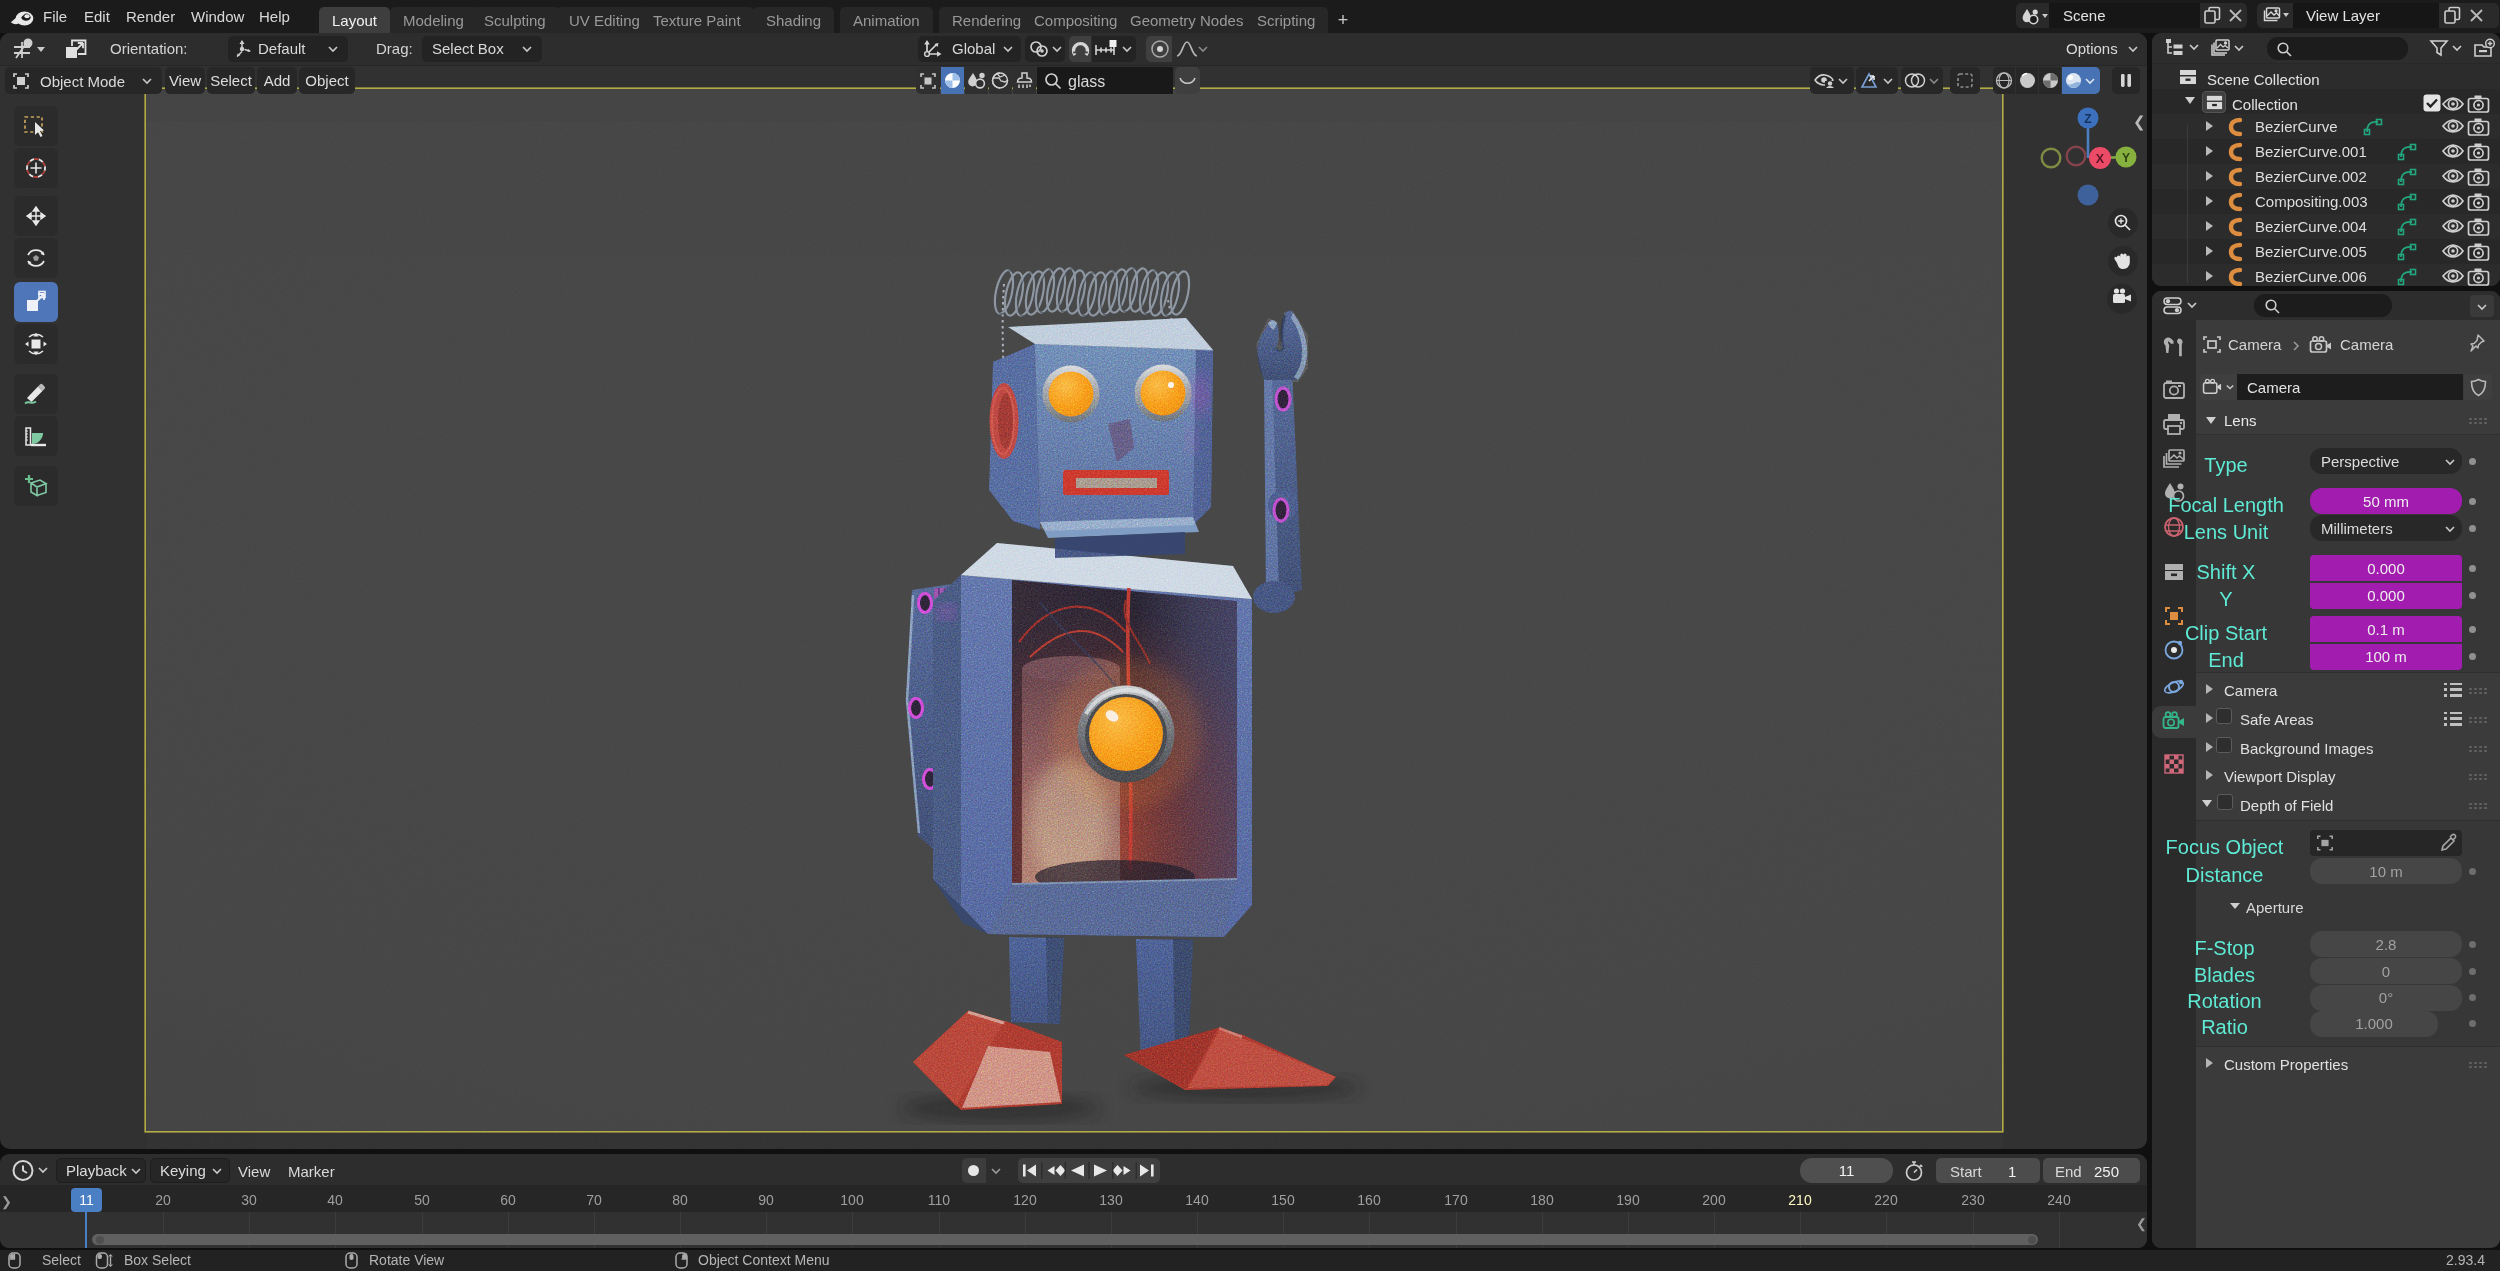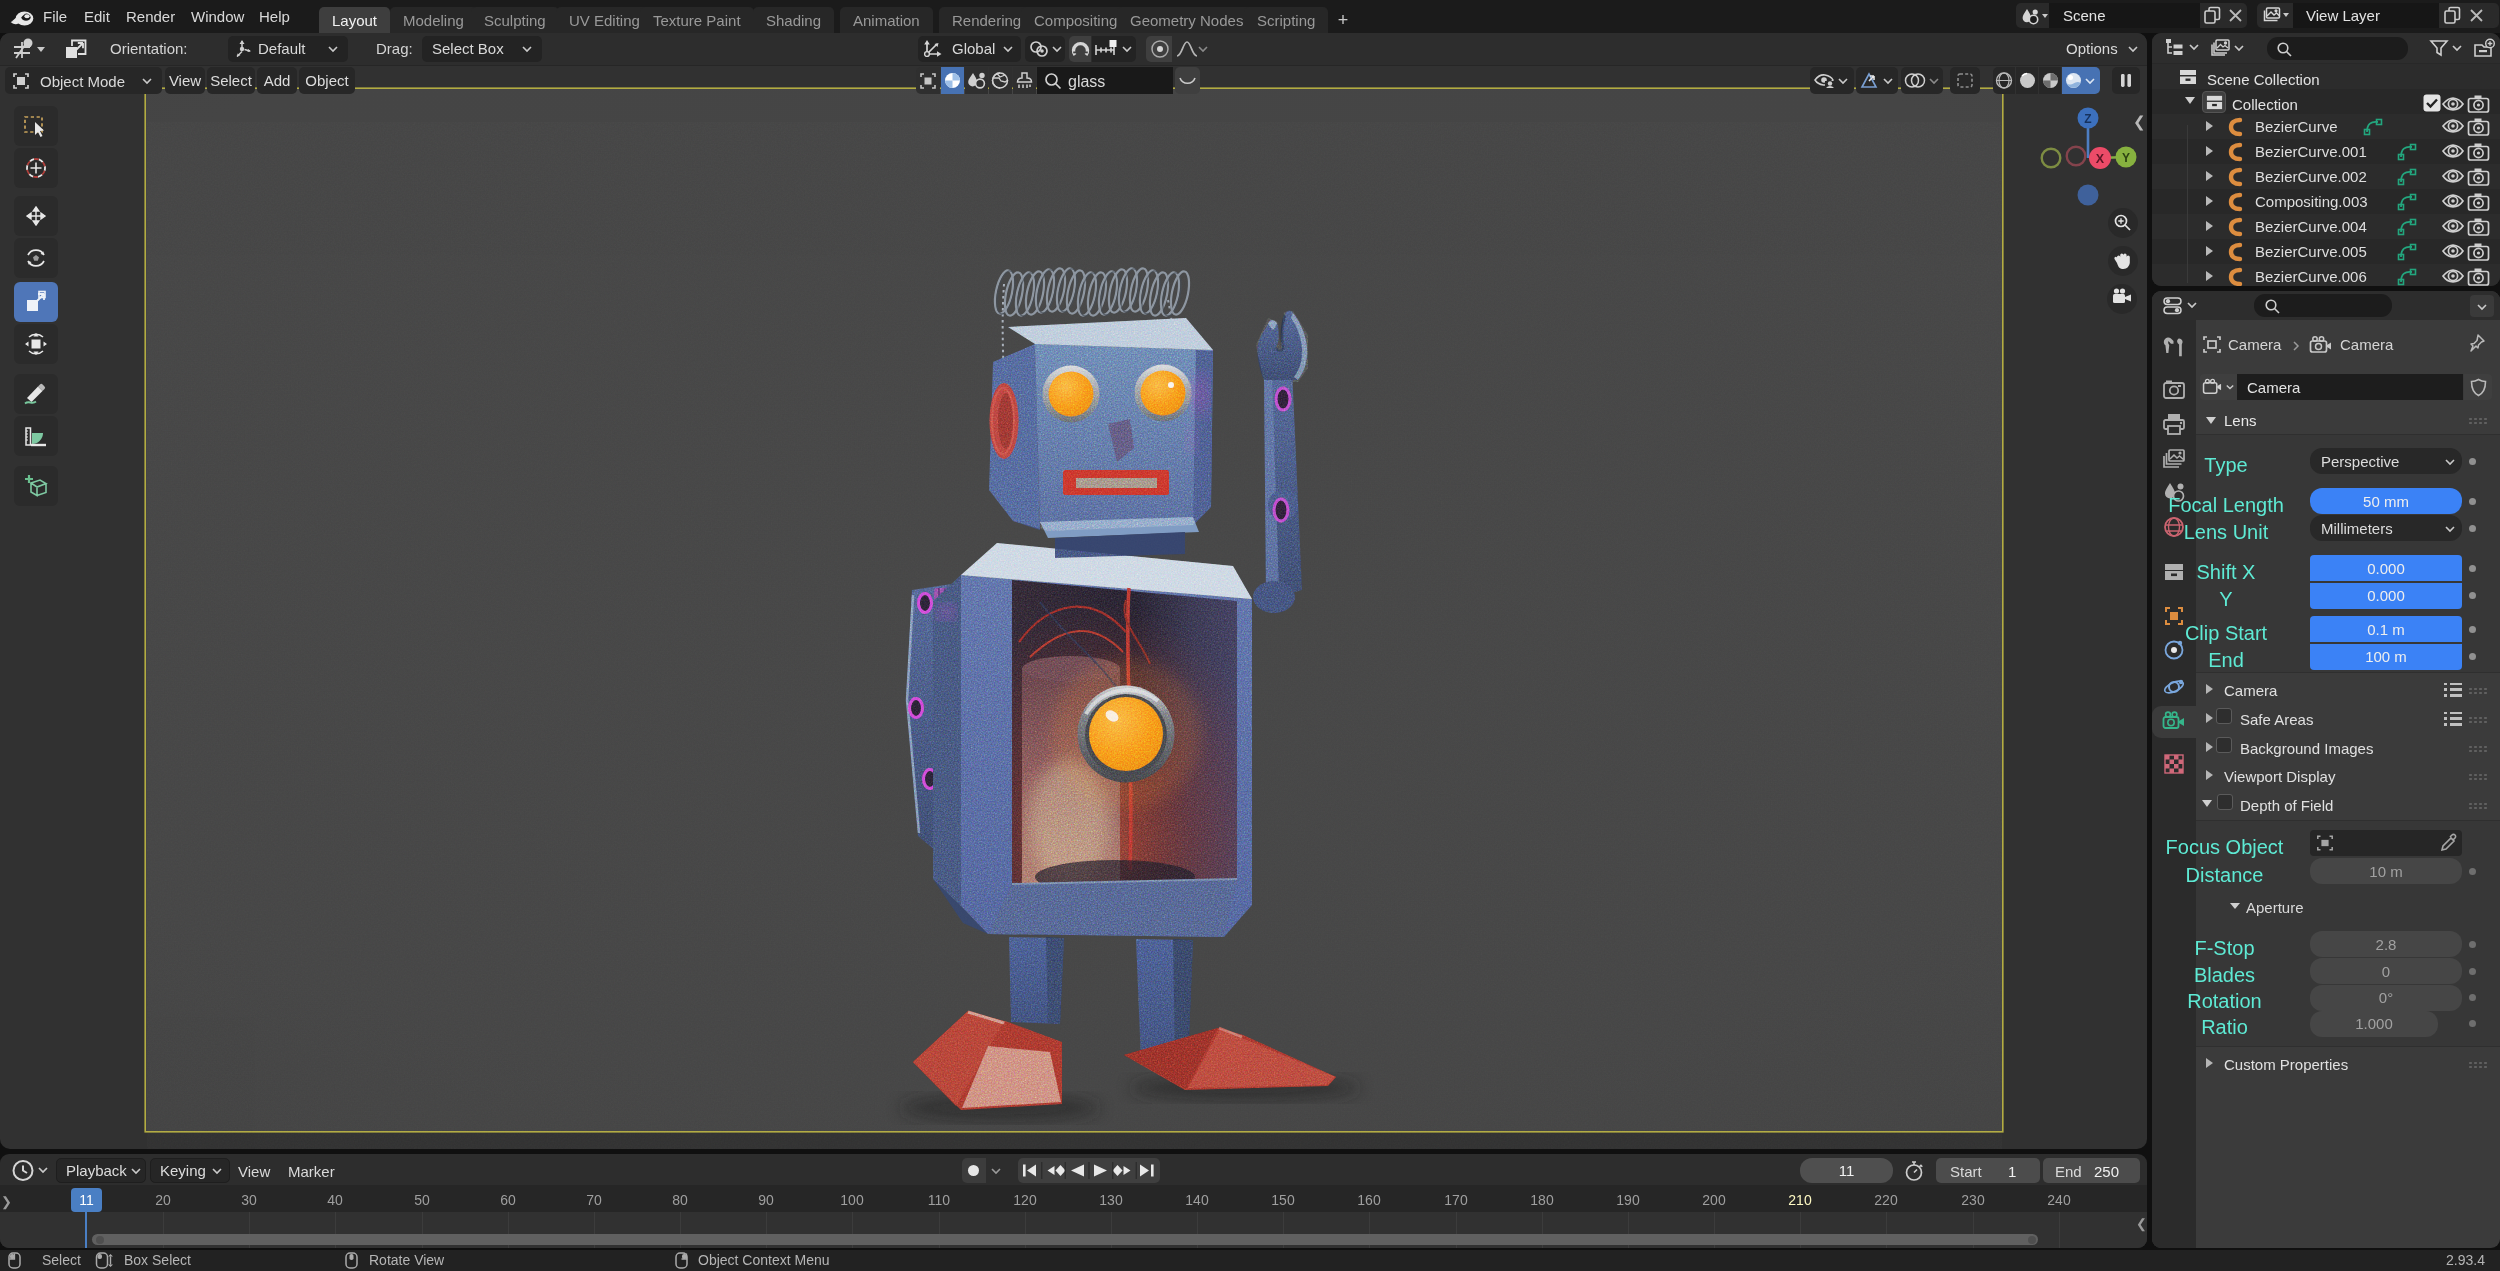--- a/index.html
+++ b/index.html
@@ -6,21 +6,21 @@
   html,body { width:2500px; height:1271px; background:#101010; overflow:hidden;
     font-family:"Liberation Sans", sans-serif; }
   .abs { position:absolute; }
   #root { position:relative; width:2500px; height:1271px;  }
   .txt { color:#d9d9d9; font-size:15px; white-space:nowrap; }
   .dim { color:#9a9a9a; }
   .chip { position:absolute; background:#272727; border-radius:5px; display:flex;
     align-items:center; color:#dcdcdc; font-size:15px; }
   .field { position:absolute; border-radius:12px; font-size:15px; display:flex;
     align-items:center; justify-content:center; }
-  .numfield { background:#3b82f6; color:#eeeeee; }
+  .numfield { background:#a21caf; color:#eeeeee; }
   .dimfield { background:#464646; color:#a2a2a2; }
   .dropfield { background:#282828; color:#dddddd; }
   .lbl { position:absolute; font-size:20px; color:#5eead4; text-align:center; }
   .tab { position:absolute; top:7px; height:26px; background:#272727; border-radius:5px 5px 0 0;
     color:#999999; font-size:15px; padding:0 13px; display:flex; align-items:center; }
   .chev { position:absolute; width:10px; height:6px; }
   .tbtn { position:absolute; left:14px; width:44px; height:40px; background:#2b2b2b;
     border-radius:6px; display:flex; align-items:center; justify-content:center; }
   .tbtn svg { position:static; width:26px; height:26px; }
   .tri-r { position:absolute; width:0; height:0; border-top:5.5px solid transparent;

